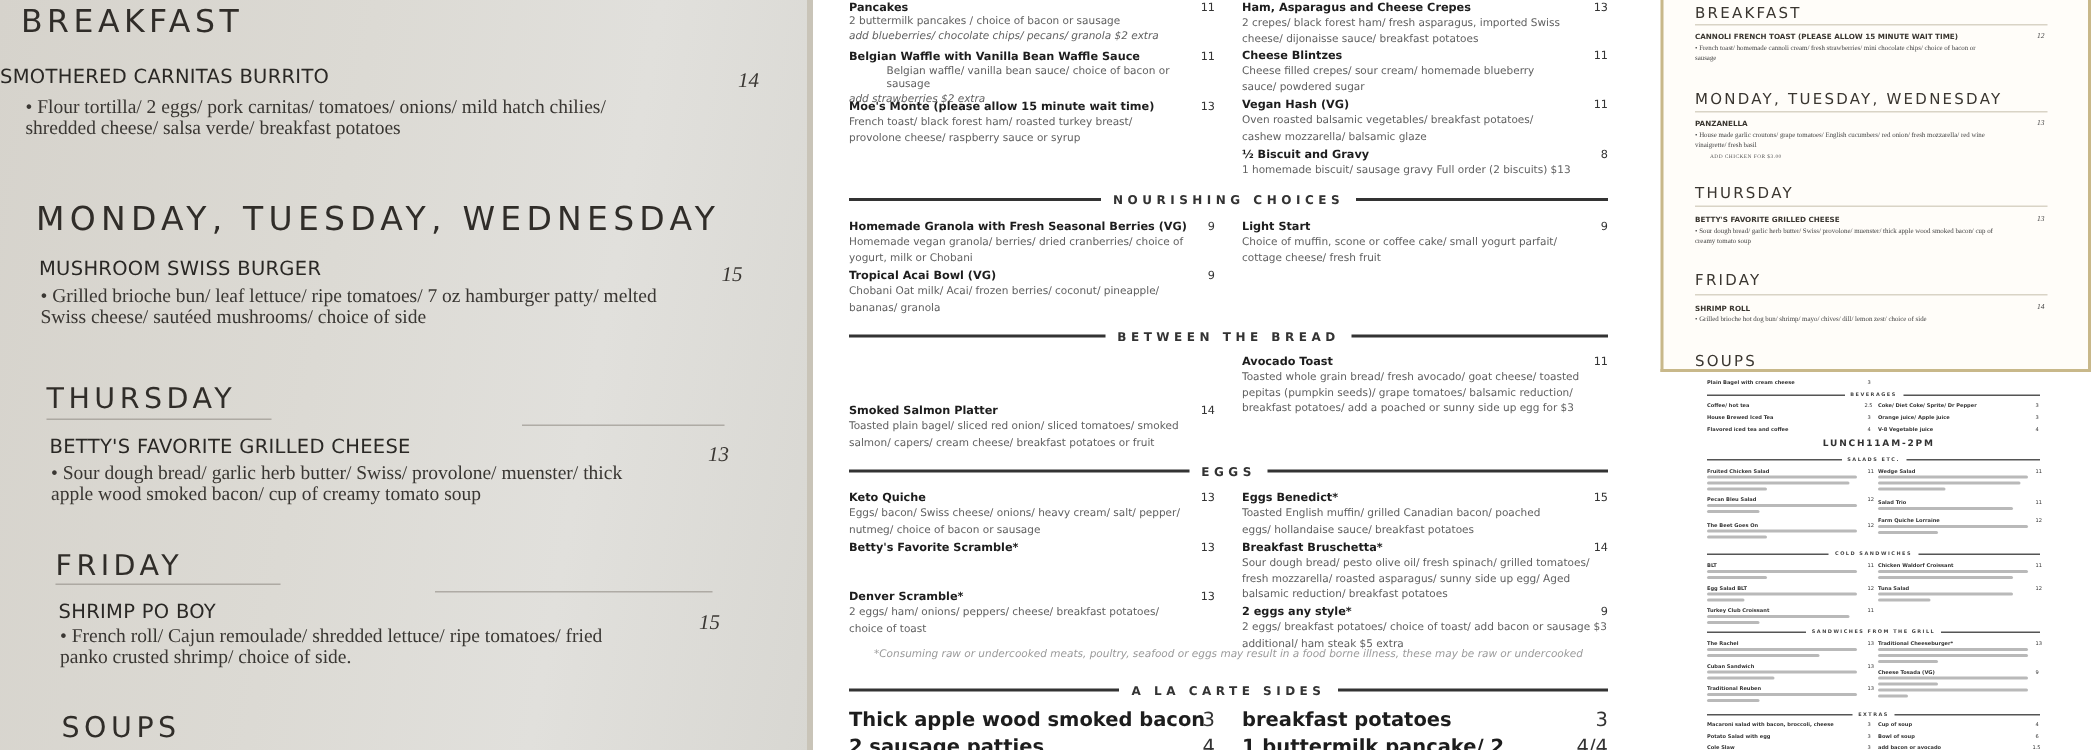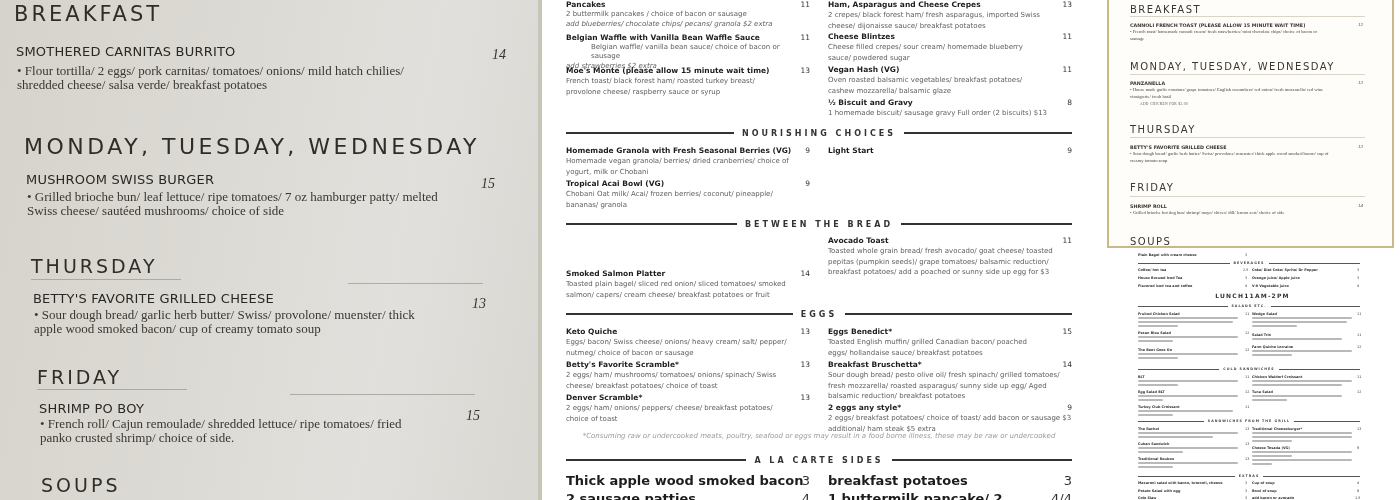--- a/index.html
+++ b/index.html
@@ -78,21 +78,21 @@
   .lunch .gl .l { flex: 1; height: .6px; background: #555; }
   .lunch .gl .t { font-size: 3.3px; letter-spacing: 1px; padding: 0 4px; color: #444; font-family: "DejaVu Sans", sans-serif; font-weight: bold; }
   .lunch .big { position: absolute; left: 0; width: 295px; text-align: center; font-family: "DejaVu Sans", sans-serif; font-weight: bold; font-size: 6px; letter-spacing: 1.2px; color: #333; }
   .lunch .desc { position: absolute; height: 2.2px; background: #b9b9b9; border-radius: 1px; }
 </style>
 </head>
 <body>
 
 <div class="photo">
   <div class="sec-title" style="left:14px;top:2px;font-size:21px;">BREAKFAST</div>
-  <div class="item-name" style="left:16px;top:44px;">SMOTHERED CARNITAS BURRITO</div>
+  <div class="item-name" style="left:0;top:44px;">SMOTHERED CARNITAS BURRITO</div>
   <div class="item-desc" style="left:17px;top:64px;">• Flour tortilla/ 2 eggs/ pork carnitas/ tomatoes/ onions/ mild hatch chilies/ shredded cheese/ salsa verde/ breakfast potatoes</div>
   <div class="item-price" style="left:492px;top:47px;">14</div>
 
   <div class="sec-title" style="left:24px;top:134px;font-size:22px;letter-spacing:3.5px;">MONDAY, TUESDAY, WEDNESDAY</div>
   <div class="item-name" style="left:26px;top:172px;">MUSHROOM SWISS BURGER</div>
   <div class="item-desc" style="left:27px;top:190px;">• Grilled brioche bun/ leaf lettuce/ ripe tomatoes/ 7 oz hamburger patty/ melted Swiss cheese/ sautéed mushrooms/ choice of side</div>
   <div class="item-price" style="left:481px;top:176px;">15</div>
 
   <div class="sec-title" style="left:31px;top:255px;font-size:19px;">THURSDAY</div>
   <div class="rule" style="left:31px;top:279px;width:150px;"></div>
@@ -164,20 +164,21 @@
     <span class="d">Homemade vegan granola/ berries/ dried cranberries/ choice of yogurt, milk or Chobani</span>
   </div>
   <div class="mi" style="left:24px;top:179px;">
     <span class="n">Tropical Acai Bowl (VG)</span>
     <span class="p">9</span>
     <span class="d" style="width:230px;">Chobani Oat milk/ Acai/ frozen berries/ coconut/ pineapple/ bananas/ granola</span>
   </div>
   <div class="mi" style="left:286px;top:146px;">
     <span class="n">Light Start</span>
     <span class="p">9</span>
+    <span class="d" style="width:228px;">Choice of muffin, scone or coffee cake/ small yogurt parfait/ cottage cheese/ fresh fruit</span>
   </div>
 
   <div class="divider" style="top:218px;">
     <div class="ln"></div>
     <span class="lbl">BETWEEN THE BREAD</span>
     <div class="ln"></div>
   </div>
   <div class="mi" style="left:24px;top:269px;">
     <span class="n">Smoked Salmon Platter</span>
     <span class="p">14</span>
@@ -195,21 +196,20 @@
     <div class="ln"></div>
   </div>
   <div class="mi" style="left:24px;top:327px;">
     <span class="n">Keto Quiche</span>
     <span class="p">13</span>
     <span class="d">Eggs/ bacon/ Swiss cheese/ onions/ heavy cream/ salt/ pepper/ nutmeg/ choice of bacon or sausage</span>
   </div>
   <div class="mi" style="left:24px;top:360px;">
     <span class="n">Betty's Favorite Scramble*</span>
     <span class="p">13</span>
-    <span class="d" style="width:230px;">2 eggs/ ham/ mushrooms/ tomatoes/ onions/ spinach/ Swiss cheese/ breakfast potatoes/ choice of toast</span>
   </div>
   <div class="mi" style="left:24px;top:393px;">
     <span class="n">Denver Scramble*</span>
     <span class="p">13</span>
     <span class="d" style="width:230px;">2 eggs/ ham/ onions/ peppers/ cheese/ breakfast potatoes/ choice of toast</span>
   </div>
   <div class="mi" style="left:286px;top:327px;">
     <span class="n">Eggs Benedict*</span>
     <span class="p">15</span>
     <span class="d" style="width:215px;">Toasted English muffin/ grilled Canadian bacon/ poached eggs/ hollandaise sauce/ breakfast potatoes</span>

